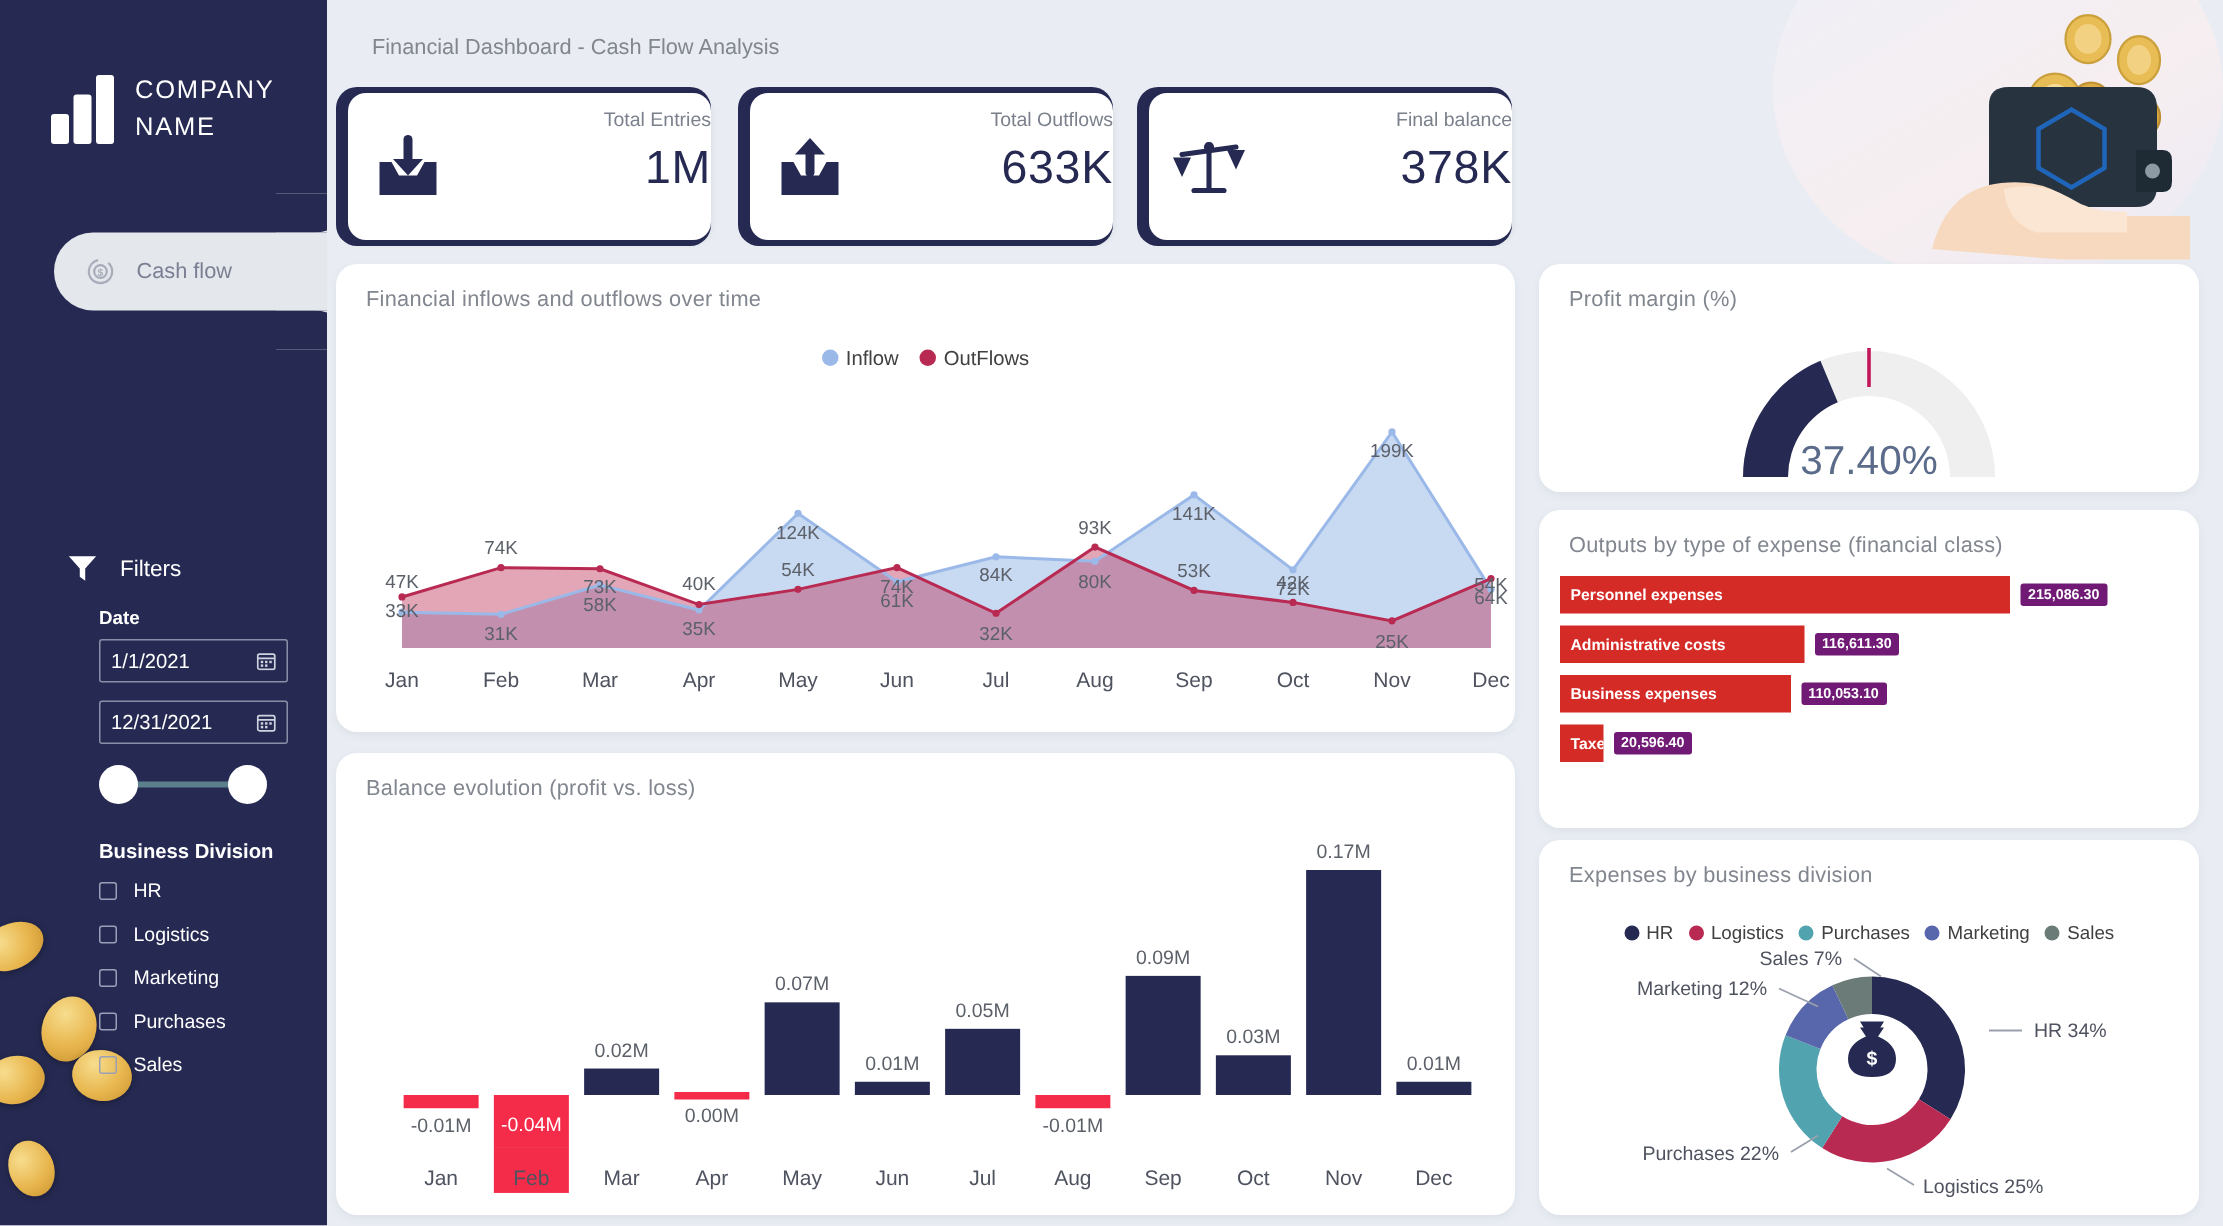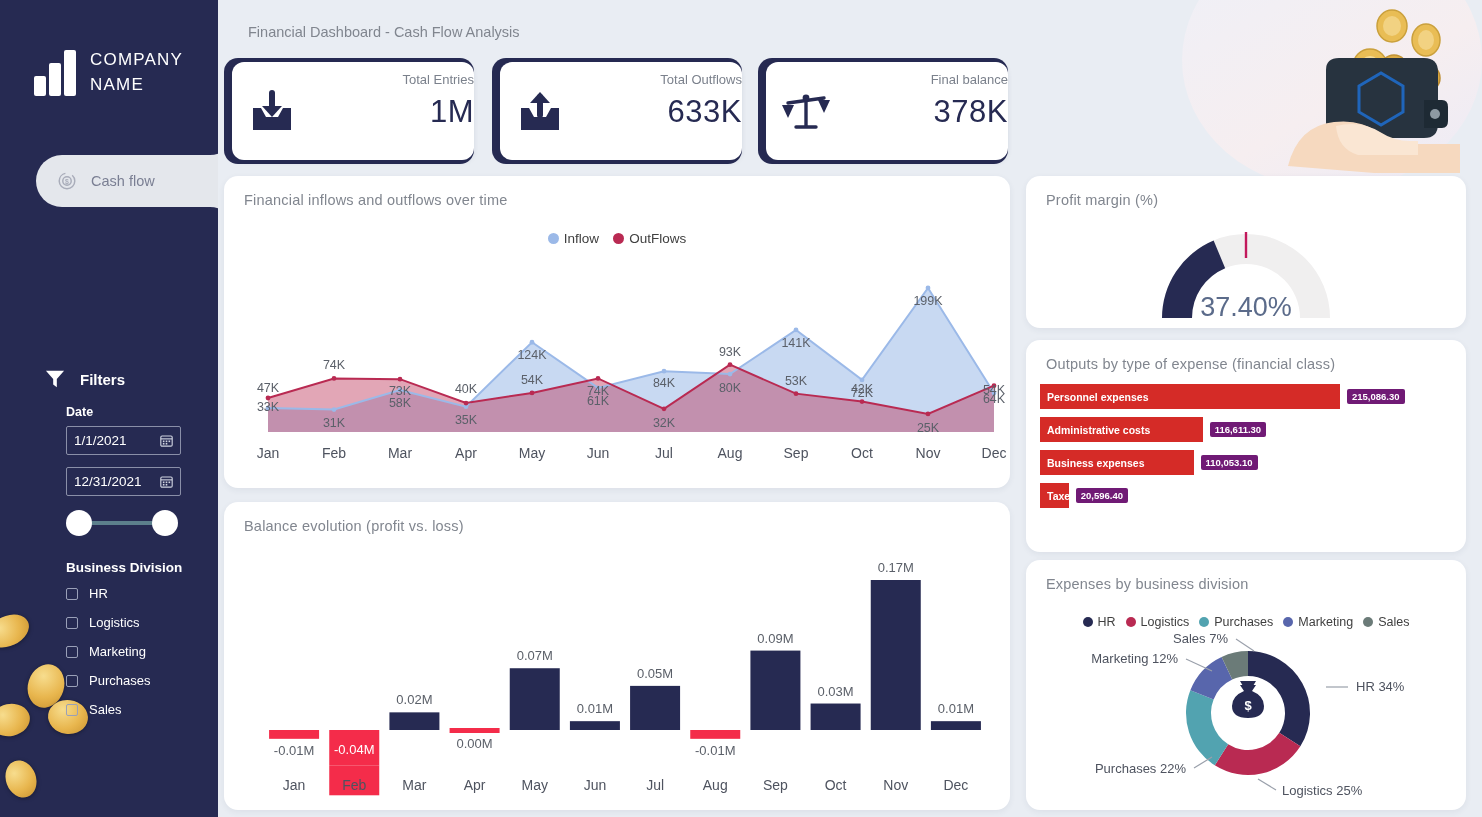--- a/index.html
+++ b/index.html
@@ -29,25 +29,25 @@
     display: flex; align-items: center; gap: 13px; padding-left: 20px;
   }
   #nav-cashflow .nav-label { color: #7a7f93; font-size: 14.5px; }
   .notch { position: absolute; left: 184px; width: 52px; height: 26px; background: #e4e7ec; }
   .notch.top { top: 129px; border-bottom-right-radius: 26px; background: #262a52; }
   .notch.bot { top: 207px; border-top-right-radius: 26px; background: #262a52; }
   .notch-mask { position: absolute; left: 184px; width: 52px; height: 26px; background: #e4e7ec; }
   .notch-mask.t { top: 129px; }
   .notch-mask.b { top: 207px; }
   .filters-head { display: flex; align-items: center; gap: 14px; padding: 272px 0 0 44px; }
-  .filters-head .ftext { color: #fff; font-size: 15px; font-weight: 700; }
+  .filters-head .ftext { color: #fff; font-size: 15px; font-weight: 400; }
   .fgroup { padding: 16px 0 0 66px; }
   .flabel { color: #fff; font-size: 12.5px; font-weight: 700; margin-bottom: 7px; }
   .date-input {
-    width: 115px; height: 29px; border: 1px solid #8a8fa8; border-radius: 2px;
+    width: 126px; height: 29px; border: 1px solid #8a8fa8; border-radius: 2px;
     display: flex; align-items: center; justify-content: space-between;
     padding: 0 7px; margin-bottom: 12px; color: #fff; font-size: 13.5px; background: transparent;
   }
   .slider-wrap { position: relative; width: 112px; height: 30px; margin: 5px 0 0 0; }
   .slider-track { position: absolute; top: 13px; left: 10px; width: 92px; height: 4px; background: #5c7f8c; }
   .slider-knob { position: absolute; top: 2px; width: 26px; height: 26px; border-radius: 50%; background: #fff; }
   .slider-knob.l { left: 0; } .slider-knob.r { right: 0; }
   .div-title { color: #fff; font-size: 13.5px; font-weight: 700; margin: 22px 0 11px 0; }
   .check-row { display: flex; align-items: center; gap: 11px; margin-bottom: 14px; }
   .check-box { width: 12px; height: 12px; border: 1px solid #9aa0b8; border-radius: 2px; }

